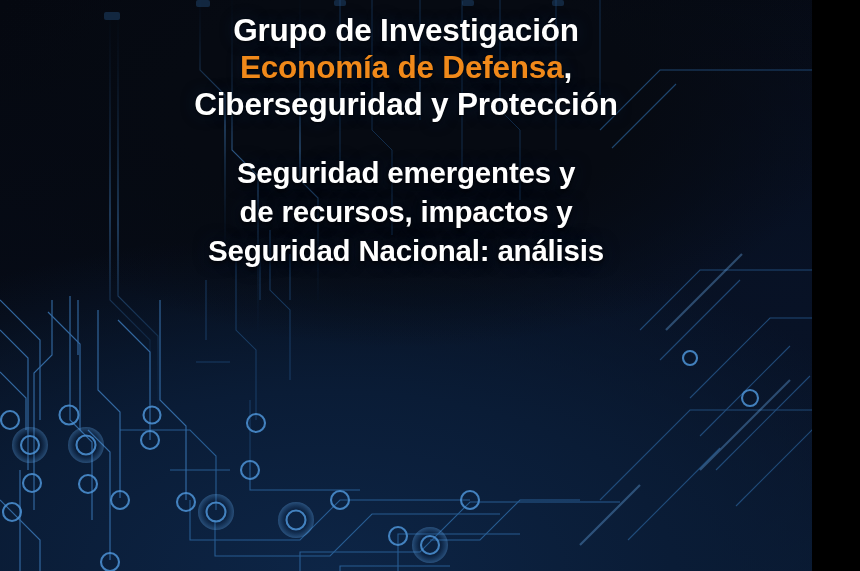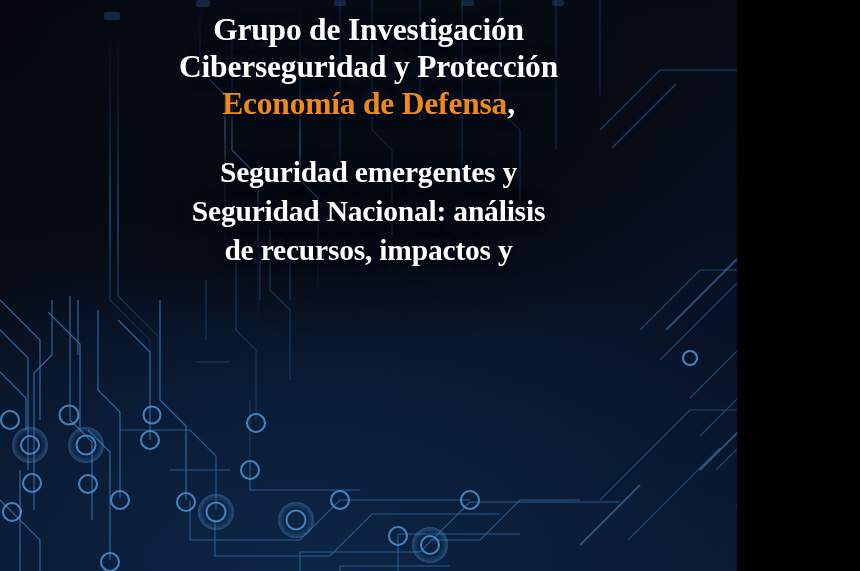--- a/index.html
+++ b/index.html
@@ -2,24 +2,24 @@
 <html><head>
 <meta charset="utf-8">
 <style>
   html, body {
     margin: 0;
     padding: 0;
     background: #000;
   }
   #poster {
     position: relative;
-    width: 737px;
+    width: 812px;
     height: 571px;
     overflow: hidden;
-    font-family: Liberation Serif, serif;
+    font-family: Liberation Sans, sans-serif;
     background:
       radial-gradient(ellipse 70% 55% at 50% 18%, #060a12 0%, #060a12 40%, rgba(6,10,18,0) 78%),
       radial-gradient(ellipse 95% 70% at 40% 100%, #0d2546 0%, #0a1c36 45%, rgba(7,15,28,0) 85%),
       radial-gradient(ellipse 80% 90% at 98% 55%, #081226 0%, rgba(6,10,20,0) 70%),
       linear-gradient(170deg, #050810 0%, #060b16 45%, #0a1b33 100%);
   }
   .bg-layer {
     position: absolute;
     inset: 0;
     width: 860px;
@@ -241,25 +241,25 @@
       <rect x="334" y="0" width="12" height="6" rx="2"></rect>
       <rect x="462" y="0" width="12" height="6" rx="2"></rect>
       <rect x="552" y="0" width="12" height="6" rx="2"></rect>
     </g>
   </svg>
 
   <div class="content">
 
     <div class="title-block">
       <div class="title-line">Grupo de Investigación</div>
+      <div class="title-line accent"><span>Economía de Defensa</span><span class="punct">,</span></div>
       <div class="title-line">Ciberseguridad y Protección</div>
-      <div class="title-line accent"><span>Economía de Defensa</span><span class="punct">,</span></div>
     </div>
 
 
     <div class="subtitle-block">
       <div class="subtitle-line">Seguridad emergentes y</div>
+      <div class="subtitle-line">de recursos, impactos y</div>
       <div class="subtitle-line">Seguridad Nacional: análisis</div>
-      <div class="subtitle-line">de recursos, impactos y</div>
     </div>
 
   </div>
 </div>
 
 </body></html>

